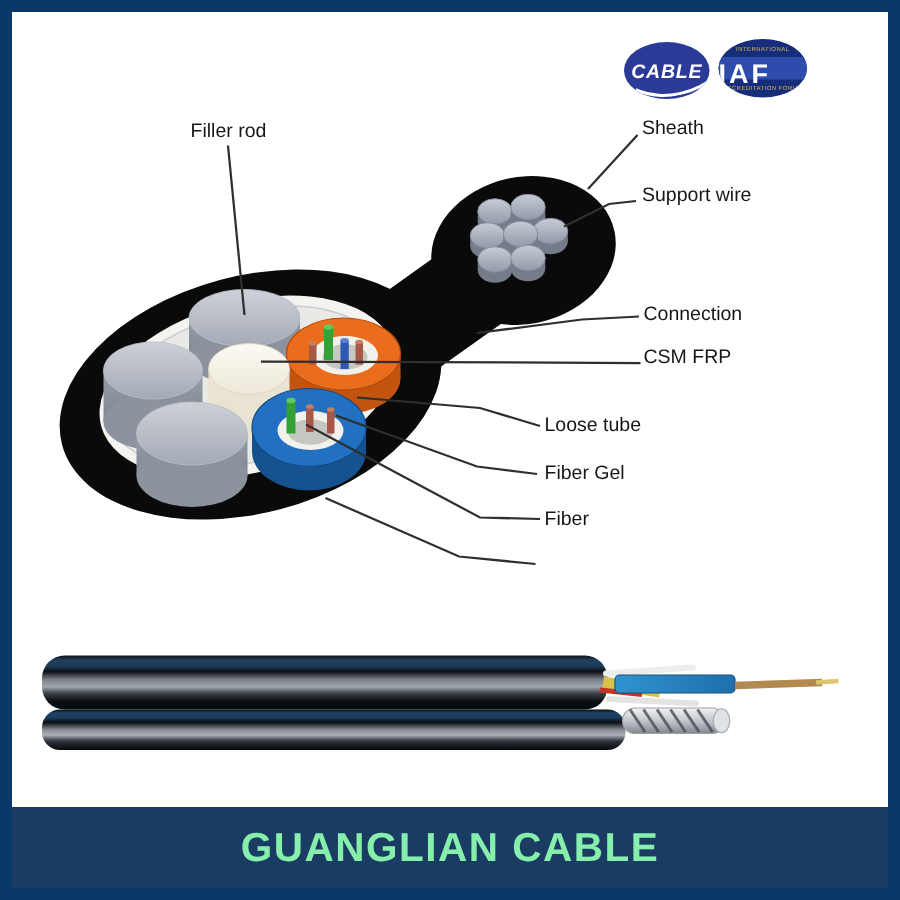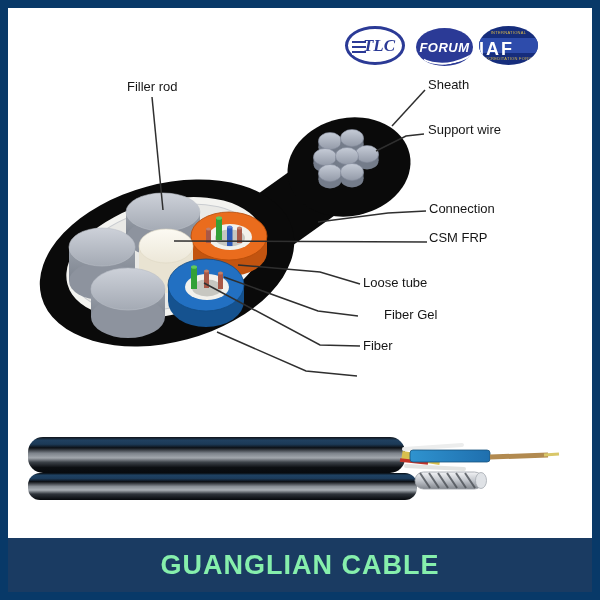--- a/index.html
+++ b/index.html
@@ -9,21 +9,21 @@
   .diagram-svg{position:absolute;left:0;top:0;z-index:1;}
 
   
   .diagram-label{position:absolute;font-size:13px;color:#161616;white-space:nowrap;z-index:2;}
   .lbl-filler{left:127px;top:79px;}
   .lbl-sheath{left:428px;top:77px;}
   .lbl-support{left:428px;top:122px;}
   .lbl-connection{left:429px;top:201px;}
   .lbl-csm{left:429px;top:230px;}
   .lbl-loose{left:363px;top:275px;}
-  .lbl-fibergel{left:384px;top:307px;}
+  .lbl-fibergel{left:363px;top:307px;}
   .lbl-fiber{left:363px;top:338px;}
   .lbl-water{left:359px;top:367px;}
 
   
   .badge{position:absolute;z-index:2;box-sizing:border-box;}
   .badge-tlc{left:345px;top:26px;width:60px;height:39px;border:3px solid #2b3a96;border-radius:50%;
              background:#fff;display:flex;align-items:center;justify-content:center;}
   .badge-tlc .stripes{position:absolute;left:4px;top:12px;width:14px;height:14px;
              background:repeating-linear-gradient(180deg,#2b3a96 0 2px,#ffffff 2px 5px);}
   .badge-tlc .txt{font-family:"Liberation Serif",serif;font-style:italic;font-weight:bold;
@@ -260,27 +260,23 @@
 
   <div class="diagram-label lbl-filler">Filler rod</div>
   <div class="diagram-label lbl-sheath">Sheath</div>
   <div class="diagram-label lbl-support">Support wire</div>
   <div class="diagram-label lbl-connection">Connection</div>
   <div class="diagram-label lbl-csm">CSM FRP</div>
   <div class="diagram-label lbl-loose">Loose tube</div>
   <div class="diagram-label lbl-fibergel">Fiber Gel</div>
   <div class="diagram-label lbl-fiber">Fiber</div>
 
-  <div class="badge badge-tlc">
-    <span class="stripes"></span>
-    <span class="txt">TLC</span>
-  </div>
   <div class="badge badge-cnas">
     <span class="swoosh"></span>
-    <span class="txt">FORUM</span>
+    <span class="txt">CABLE</span>
   </div>
   <div class="badge badge-iaf">
     <span class="arc arc-top">INTERNATIONAL</span>
     <span class="band"></span>
     <span class="iaf-txt">IAF</span>
     <span class="arc arc-bottom">ACCREDITATION FORUM</span>
   </div>
 
   <div class="banner">
     <span>GUANGLIAN CABLE</span>

